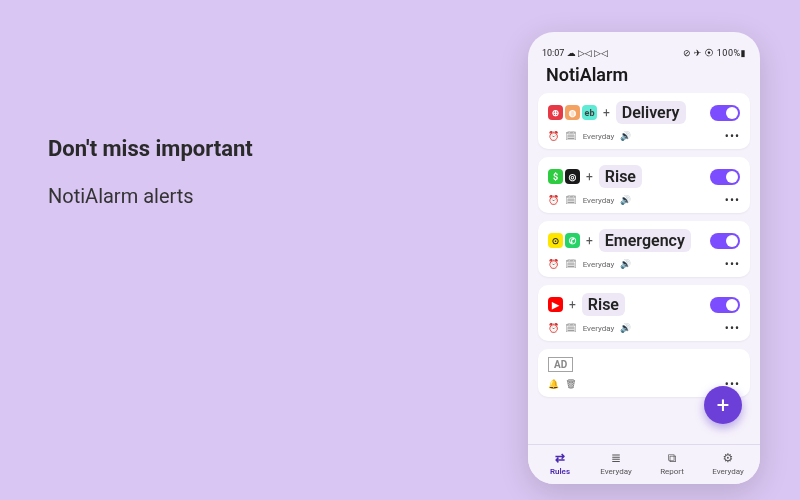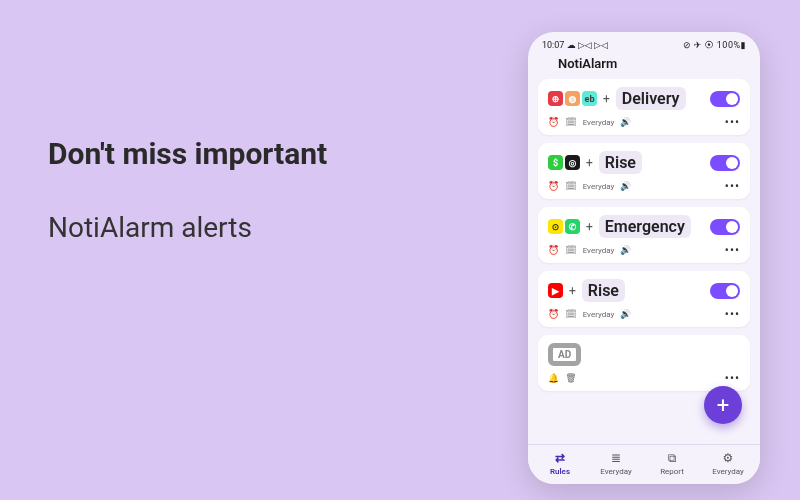--- a/index.html
+++ b/index.html
@@ -12,27 +12,27 @@
     overflow: hidden;
   }
   .hero {
     position: absolute;
     left: 48px;
     top: 135px;
     width: 430px;
     color: #2a2a2a;
   }
   .hero h1 {
-    font-size: 30px;
+    font-size: 22px;
     font-weight: 700;
     line-height: 1.25;
-    margin-bottom: 36px;
+    margin-bottom: 20px;
   }
   .hero p {
-    font-size: 28px;
+    font-size: 20px;
     font-weight: 400;
     line-height: 1.35;
     color: #333;
   }
   .phone {
     position: absolute;
     right: 40px;
     top: 32px;
     width: 232px;
     height: 452px;
@@ -40,28 +40,28 @@
     border-radius: 26px;
     box-shadow: 0 8px 30px rgba(0,0,0,0.15);
     overflow: hidden;
     display: flex;
     flex-direction: column;
   }
   .statusbar {
     display: flex;
     justify-content: space-between;
     align-items: flex-end;
-    padding: 8px 14px 2px;
+    padding: 16px 14px 2px;
     font-size: 9px;
     color: #222;
   }
   .statusbar .right { letter-spacing: 0.5px; }
   .app-title {
-    padding: 4px 30px 8px;
-    font-size: 13px;
+    padding: 4px 18px 8px;
+    font-size: 18px;
     font-weight: 600;
     color: #1a1a1a;
   }
   .rules {
     flex: 1;
     padding: 0 10px;
     overflow: hidden;
   }
   .card {
     background: #fff;
@@ -111,21 +111,21 @@
     gap: 6px;
     margin-top: 5px;
     font-size: 8px;
     color: #666;
   }
   .meta-icon { font-size: 9px; }
   .dots { margin-left: auto; font-size: 12px; color: #333; letter-spacing: 1px; }
   .ad-card .card-row1 { justify-content: flex-start; }
   .ad-label {
     font-size: 10px; font-weight: 700; color: #888;
-    border: 5px solid #a3a3a3; border-radius: 6px;
+    border: 1px solid #a3a3a3; border-radius: 0;
     padding: 1px 5px;
   }
   .fab {
     position: absolute;
     right: 18px;
     bottom: 60px;
     width: 38px; height: 38px;
     background: #6b3fd8;
     border-radius: 50%;
     color: #fff;

